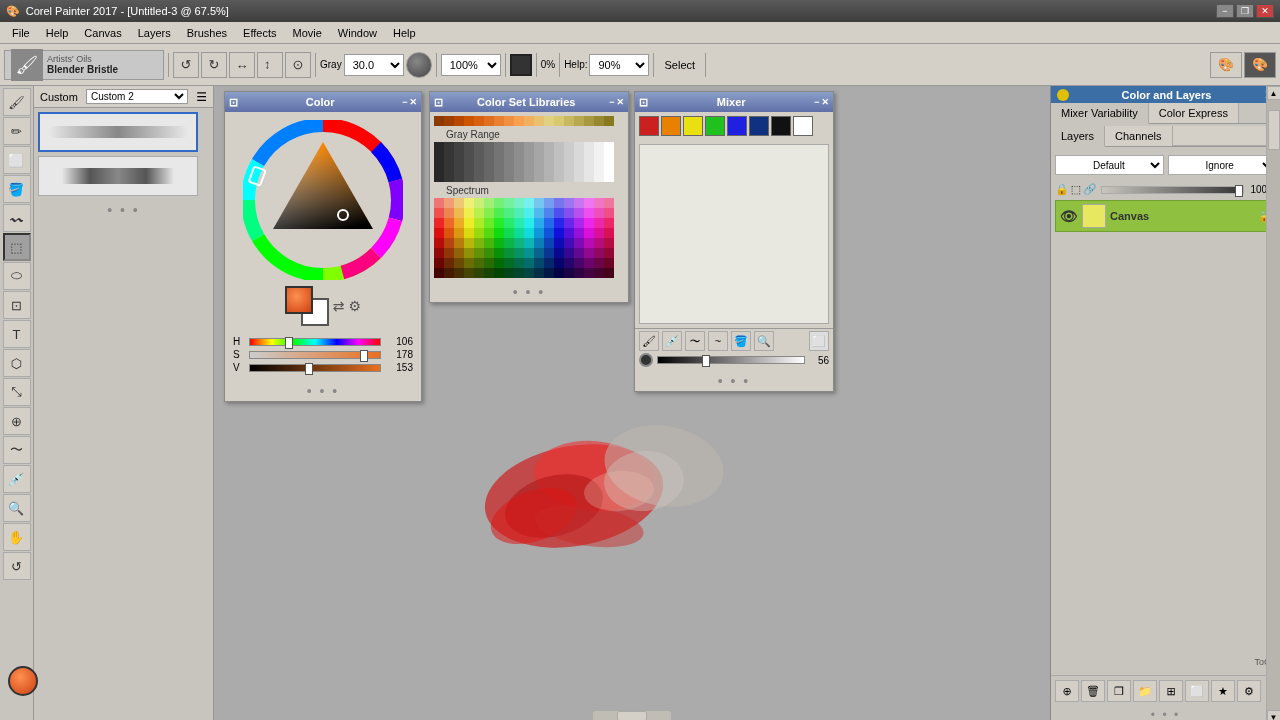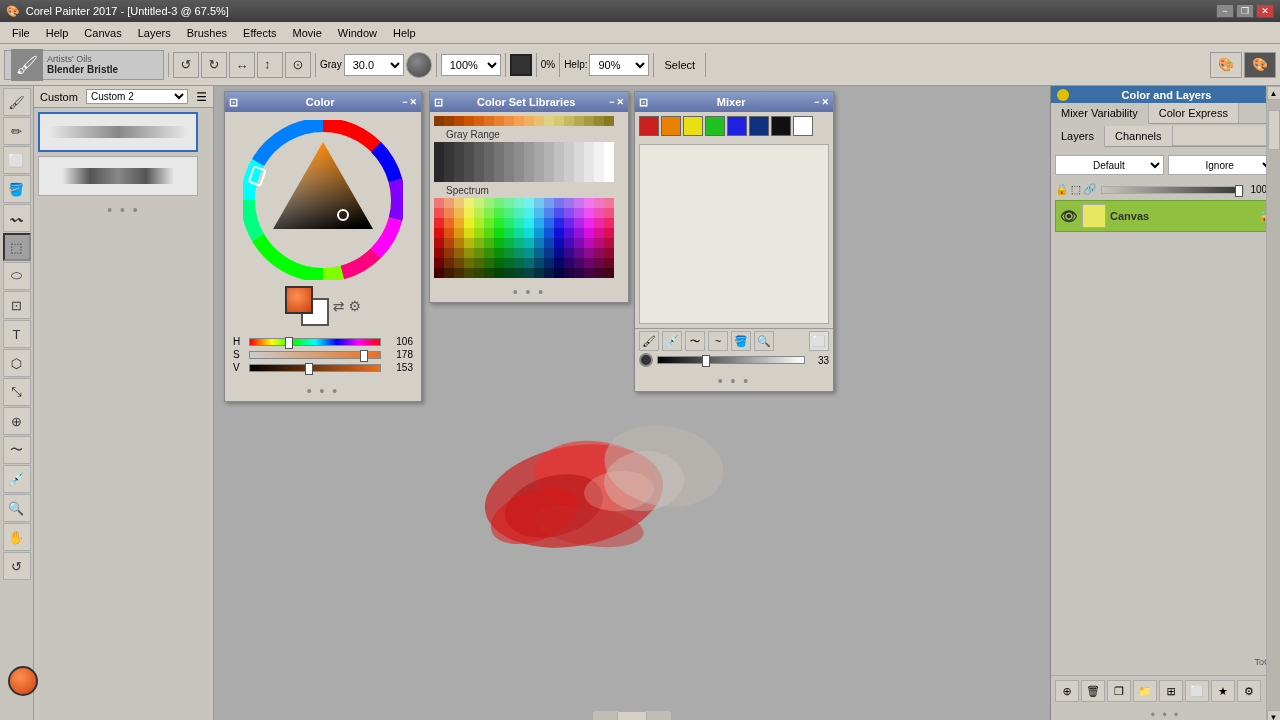--- a/index.html
+++ b/index.html
@@ -709,21 +709,21 @@
         <div class="mixer-tool-btn">🔍</div>
         <div style="flex:1;"></div>
         <div class="mixer-tool-btn" style="background:#ddd;">⬜</div>
       </div>
 
       <div class="mixer-slider-row">
         <div class="mixer-dot" style="width:14px;height:14px;border-radius:50%;background:#333;border:2px solid #888;"></div>
         <div class="mixer-track" style="flex:1;height:8px;background:linear-gradient(to right, #000, #fff);border:1px solid #888;position:relative;">
           <div style="position:absolute;width:8px;height:12px;background:white;border:1px solid #555;top:-2px;left:33%;transform:translateX(-50%);"></div>
         </div>
-        <span class="mixer-val">33</span>
+        <span class="mixer-val">56</span>
       </div>
       <div class="panel-dots">• • •</div>
     </div>
 
     <div style="position:absolute;left:220px;top:300px;width:320px;height:200px;pointer-events:none;">
       <svg width="320" height="200">
 
         <ellipse cx="140" cy="110" rx="90" ry="50" fill="#cc2020" opacity="0.7" transform="rotate(-10 140 110)"></ellipse>
         <ellipse cx="160" cy="90" rx="60" ry="35" fill="#ee3030" opacity="0.6" transform="rotate(5 160 90)"></ellipse>
         <ellipse cx="120" cy="120" rx="50" ry="30" fill="#aa1010" opacity="0.5" transform="rotate(-15 120 120)"></ellipse>

